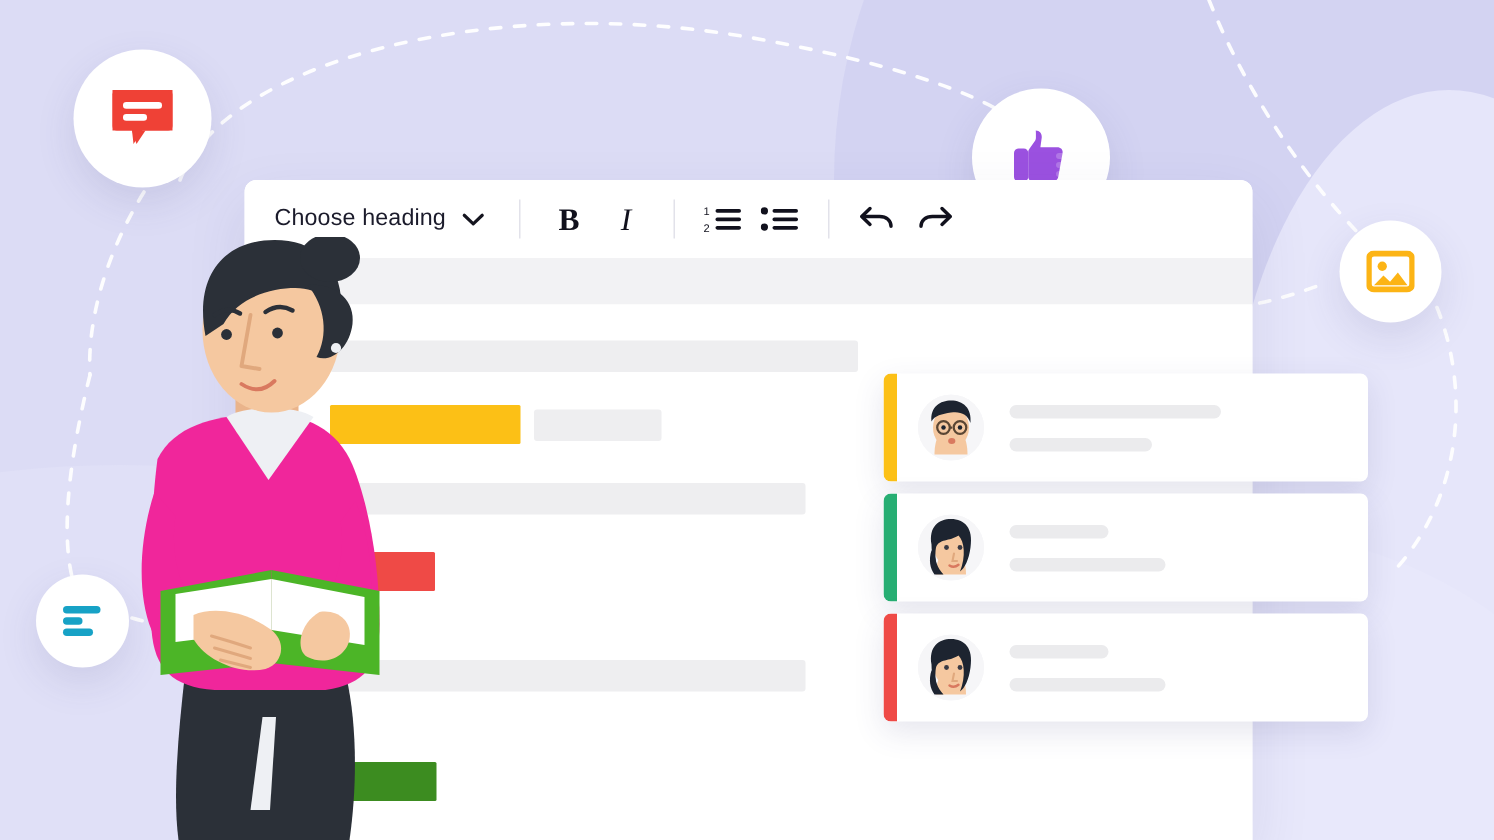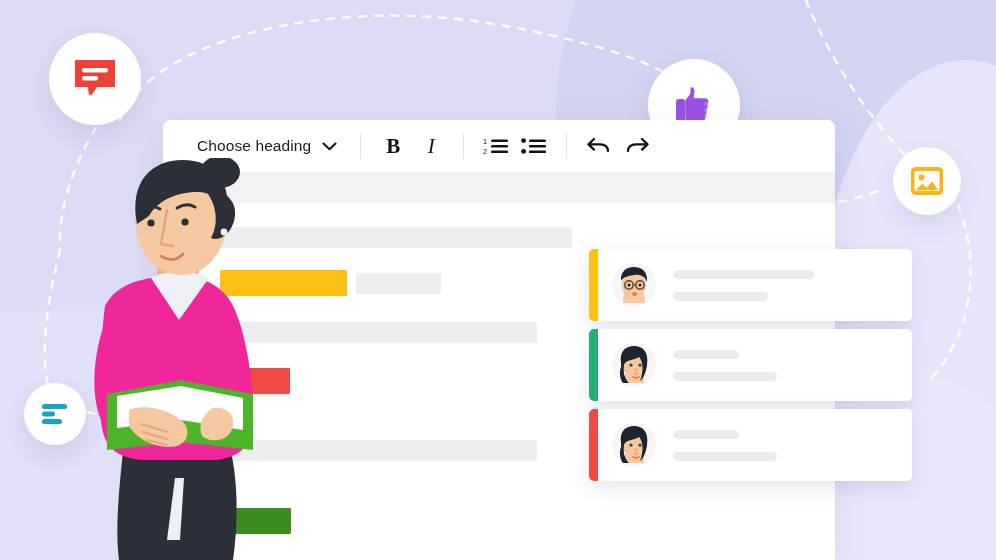--- a/index.html
+++ b/index.html
@@ -78,21 +78,21 @@
     border-radius: 8px 8px 0 0;
     box-shadow: 0 16px 40px rgba(60,60,120,.10);
     overflow: hidden;
   }
 
   #toolbar {
     height: 52px;
     background: #ffffff;
     display: flex;
     align-items: center;
-    padding-left: 32px;
+    padding-left: 18px;
     gap: 0;
   }
 
   .tb-group { display: flex; align-items: center; }
 
   #heading-select {
     display: flex;
     align-items: center;
     gap: 11px;
     padding: 4px 6px 4px 2px;

